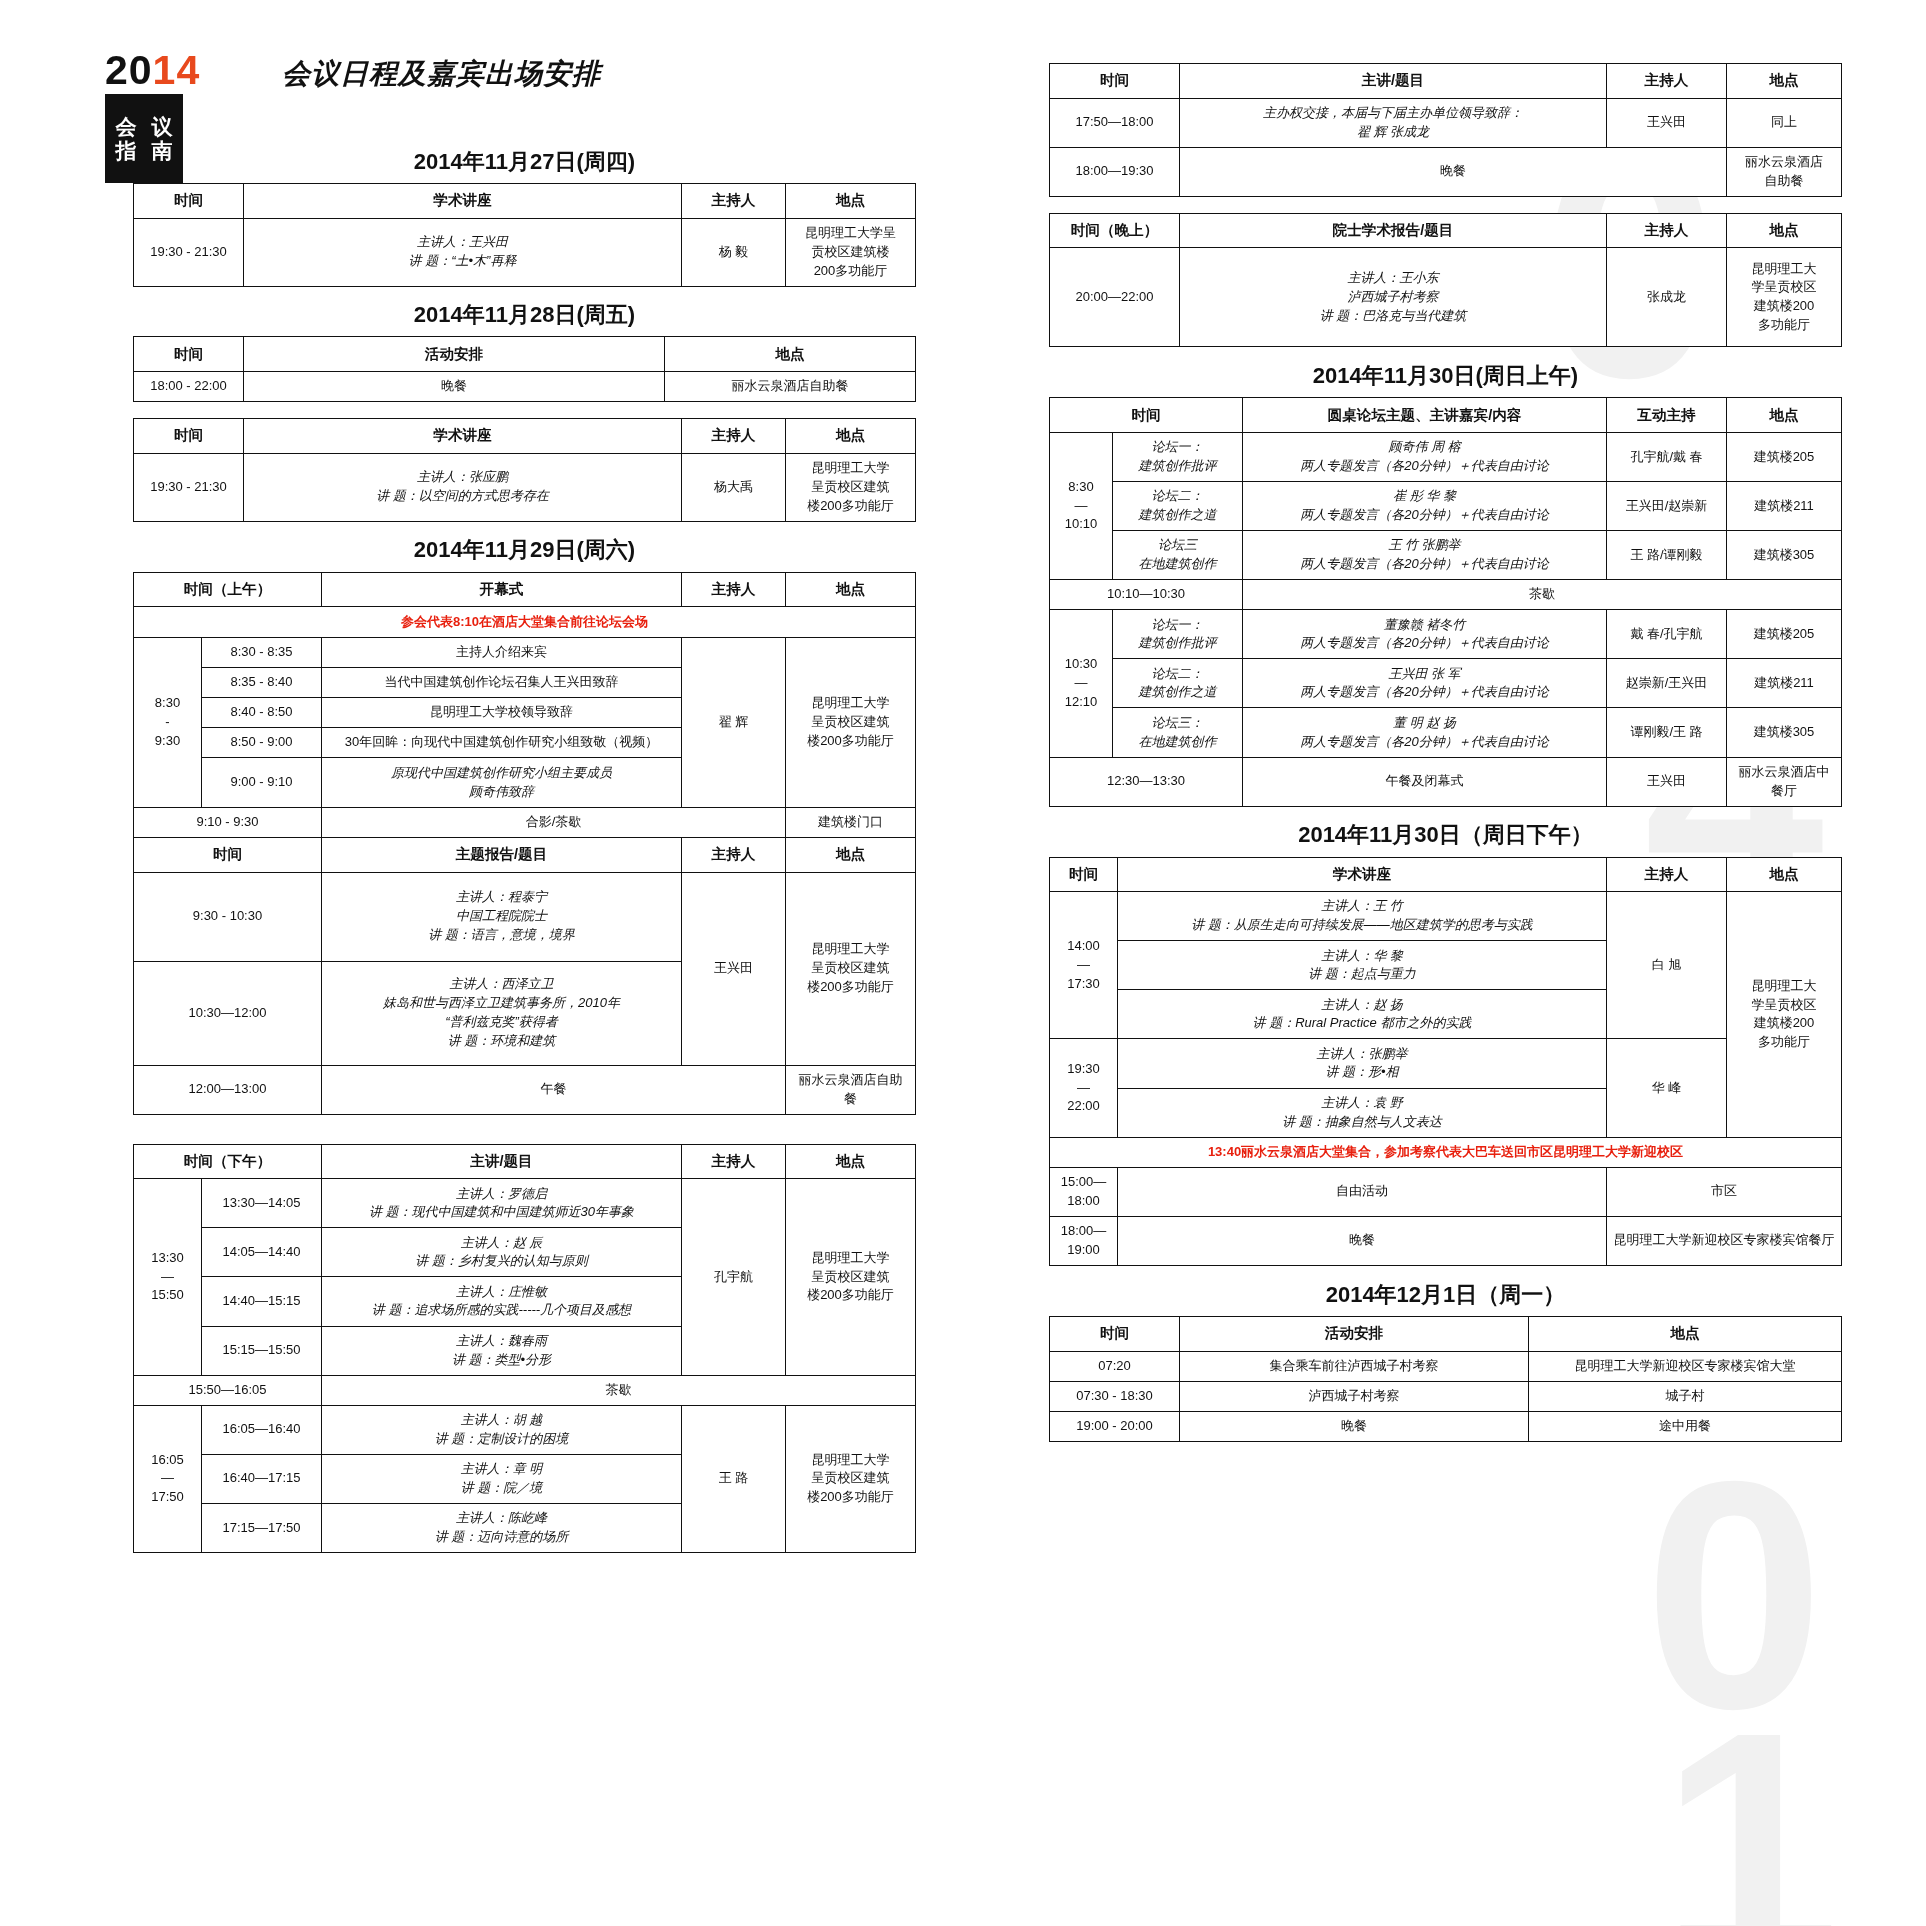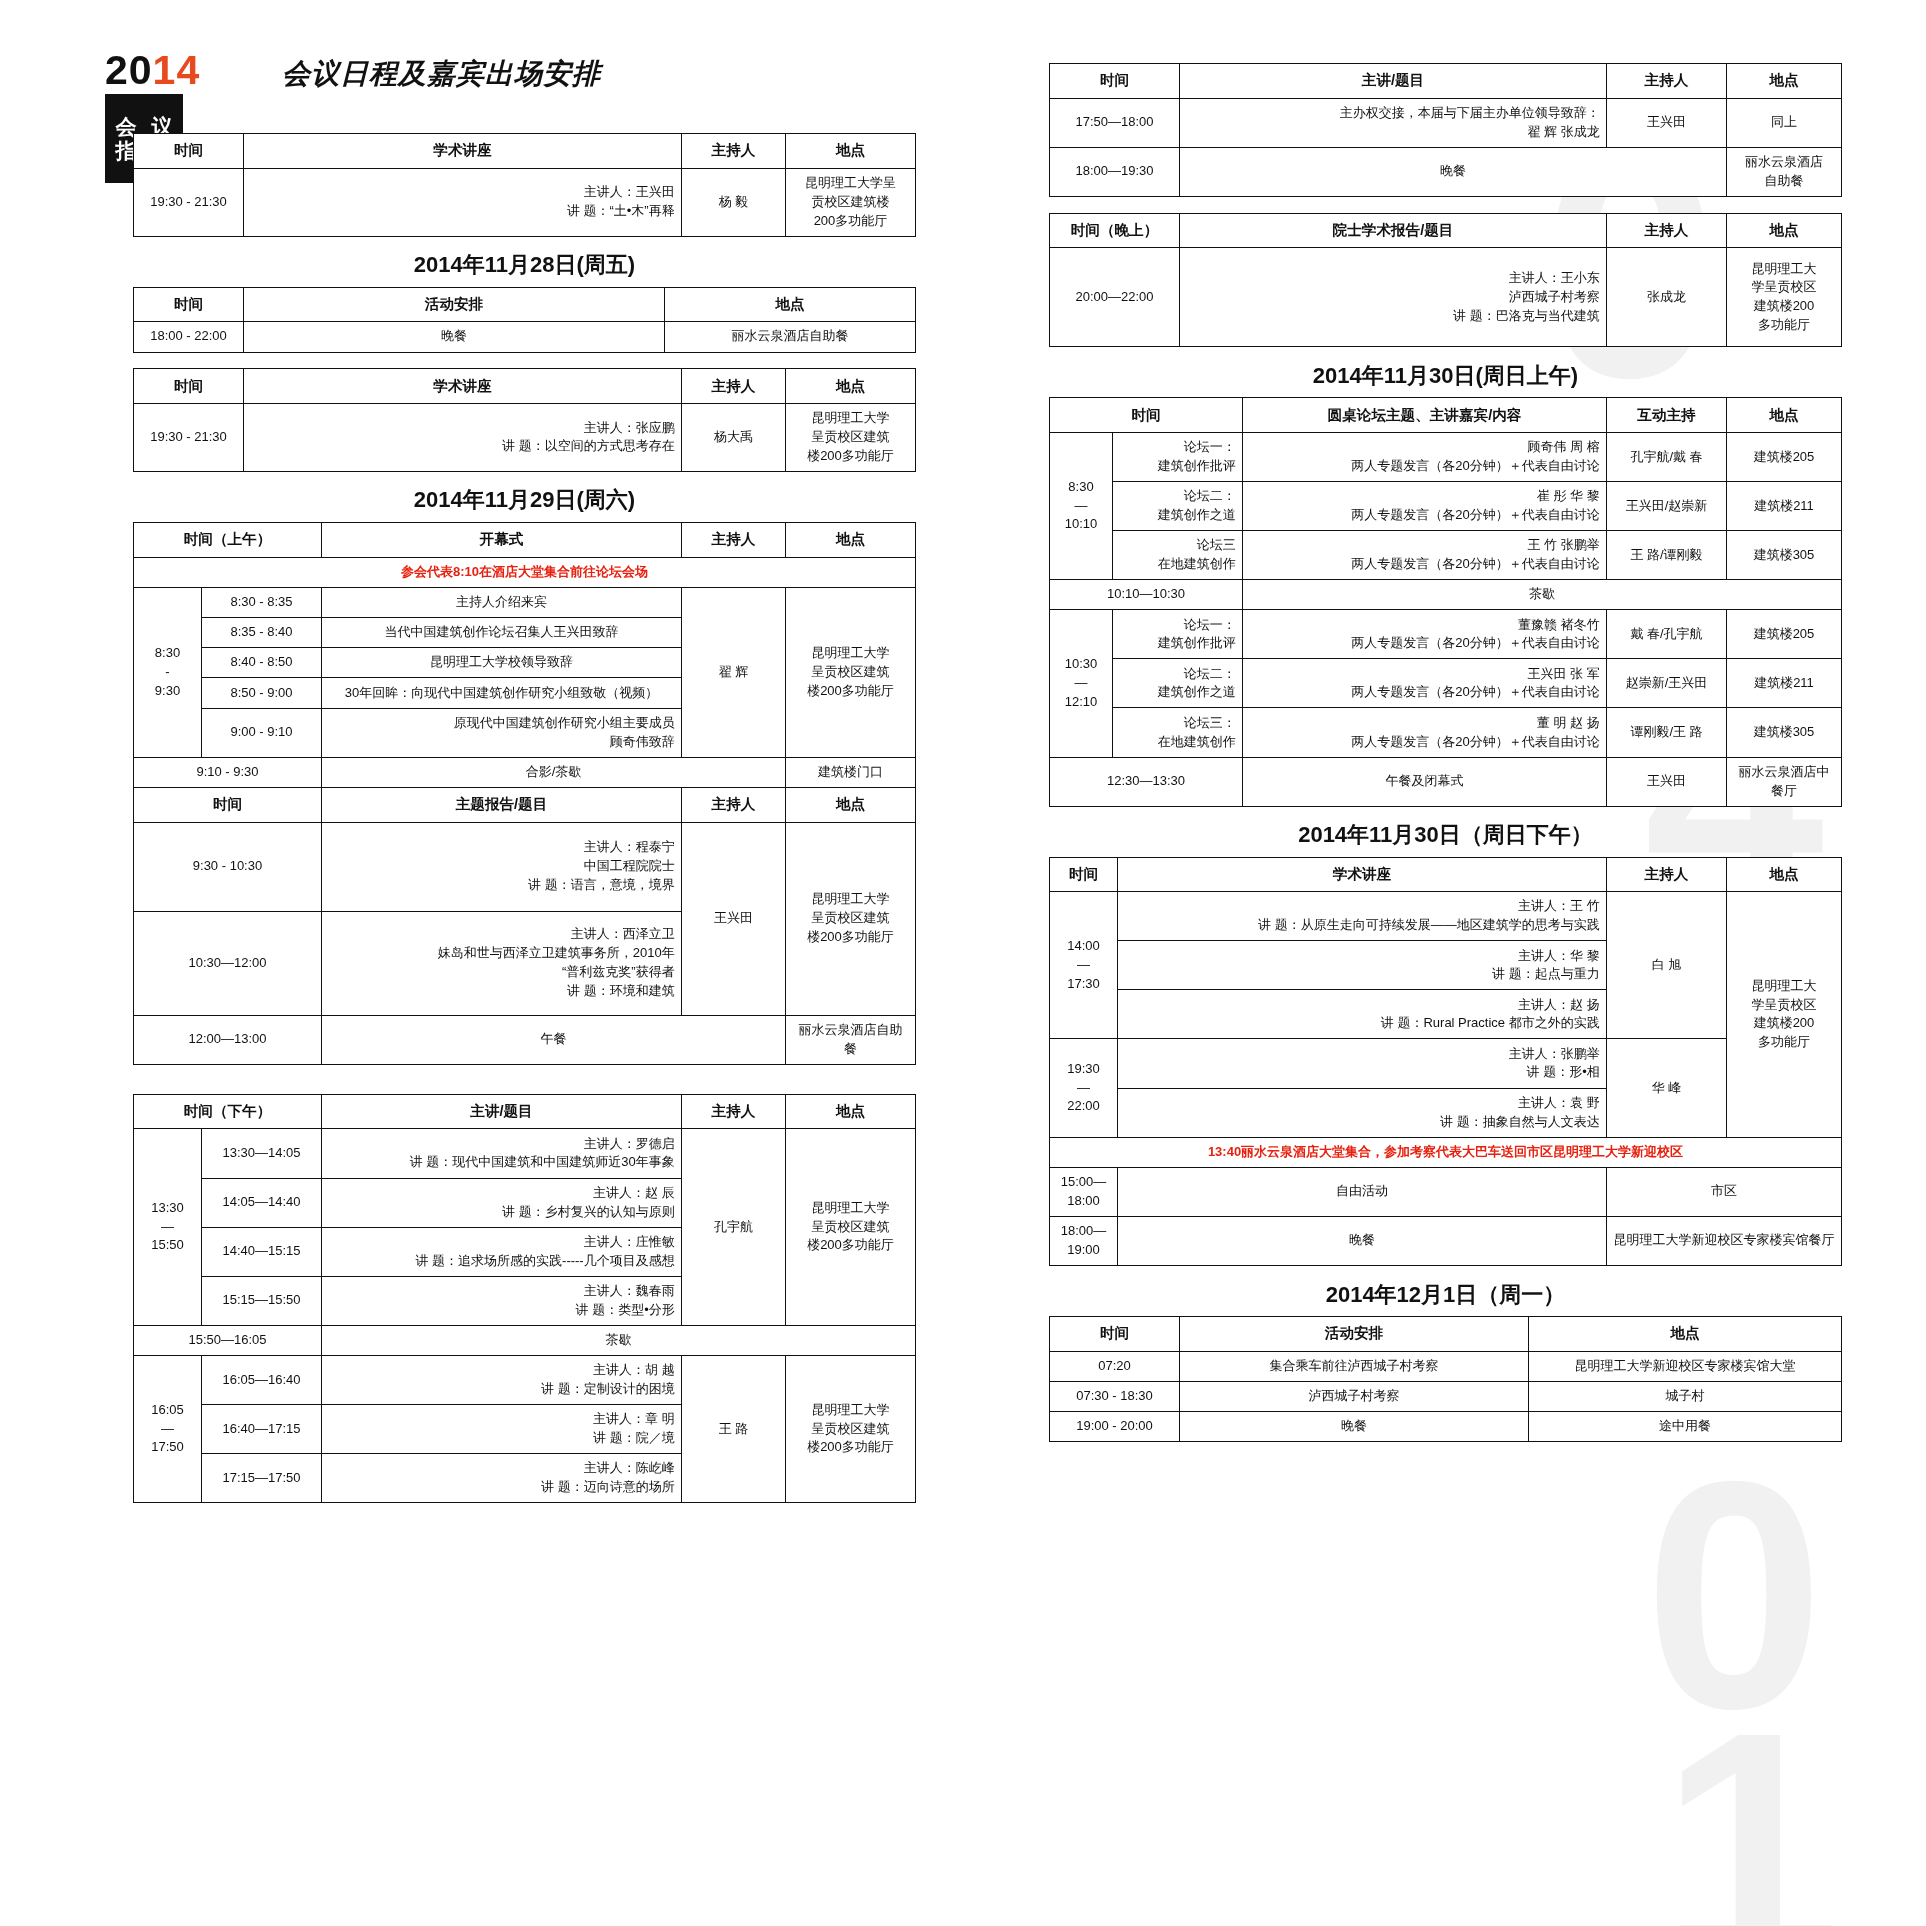--- a/index.html
+++ b/index.html
@@ -68,21 +68,21 @@
     border:0.8px solid #111;
     padding:5.2px 6.3px;
     font-size:13px;
     vertical-align:middle;
     line-height:1.45;
   }
   table.sched th {
     text-align:center; font-weight:bold; font-size:14.6px; padding:6.3px 4.2px;
   }
   .ctr { text-align:center; }
-  .lft { text-align:right; }
+  .lft { text-align:center;font-style:italic; }
   .note-red {
     color:#e8200e; text-align:center; font-size:13px; font-weight:bold;
   }
   .tl { white-space:pre-line; }
   .vtime { text-align:center; font-size:13px; line-height:1.5; white-space:pre-line;}
   .w-time2 { width:110px; }
   .w-host { width:104px; }
   .w-place { width:130px; }
 </style>
 </head>
@@ -103,20 +103,21 @@
       <span>议</span>
       <span>指</span>
       <span>南</span>
     </div>
   </div>
 
   <h1 class="maintitle">会议日程及嘉宾出场安排</h1>
 
   <div class="col colL">
 
+    <div class="daytitle">2014年11月27日(周四)</div>
     <table class="sched">
       <tbody>
           <tr>
         <th class="w-time2">时间</th>
         <th>学术讲座</th>
         <th class="w-host">主持人</th>
         <th class="w-place">地点</th>
       </tr>
       <tr>
         <td class="ctr">19:30 - 21:30</td>

